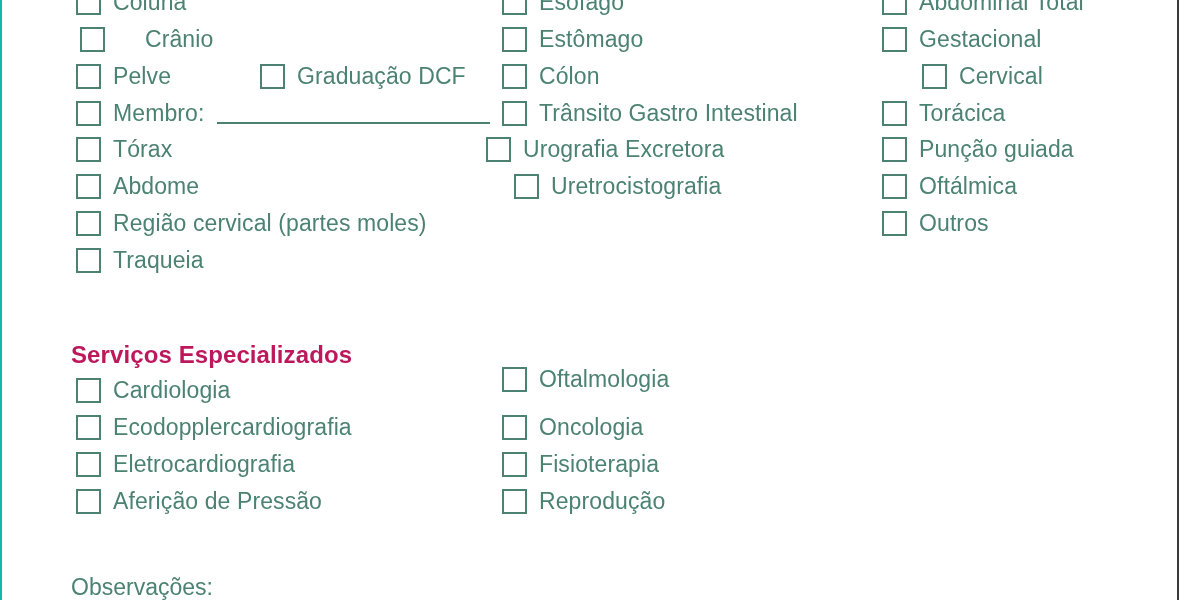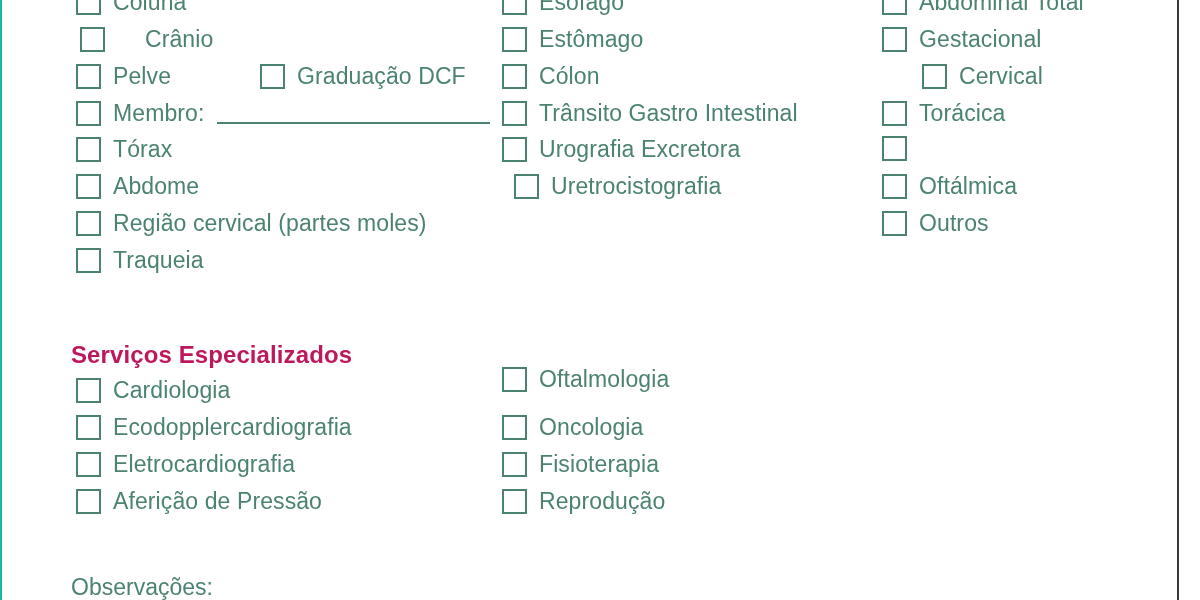--- a/index.html
+++ b/index.html
@@ -147,21 +147,21 @@
   <div class="cb-row" style="left:500px; top:63px;">
     <span class="checkbox"></span>
     <span class="cb-label">Cólon</span>
   </div>
 
   <div class="cb-row" style="left:500px; top:100px;">
     <span class="checkbox"></span>
     <span class="cb-label">Trânsito Gastro Intestinal</span>
   </div>
 
-  <div class="cb-row" style="left:500px; top:136px;">
+  <div class="cb-row" style="left:484px; top:136px;">
     <span class="checkbox"></span>
     <span class="cb-label">Urografia Excretora</span>
   </div>
 
   <div class="cb-row" style="left:500px; top:173px;padding-left:12px;">
     <span class="checkbox"></span>
     <span class="cb-label">Uretrocistografia</span>
   </div>
 
   <div class="cb-row" style="left:880px; top:-11px;">
@@ -179,20 +179,21 @@
     <span class="cb-label">Cervical</span>
   </div>
 
   <div class="cb-row" style="left:880px; top:100px;">
     <span class="checkbox"></span>
     <span class="cb-label">Torácica</span>
   </div>
 
   <div class="cb-row" style="left:880px; top:136px;">
     <span class="checkbox"></span>
+    <span class="cb-label">Punção guiada</span>
   </div>
 
   <div class="cb-row" style="left:880px; top:173px;">
     <span class="checkbox"></span>
     <span class="cb-label">Oftálmica</span>
   </div>
 
   <div class="cb-row" style="left:880px; top:210px;">
     <span class="checkbox"></span>
     <span class="cb-label">Outros</span>

